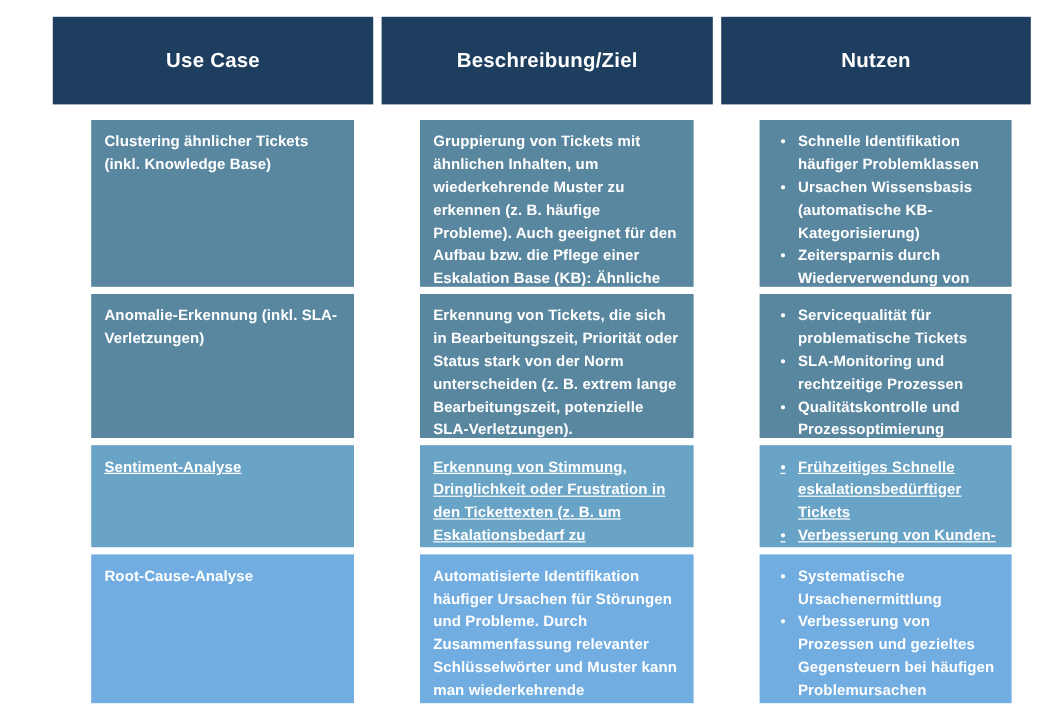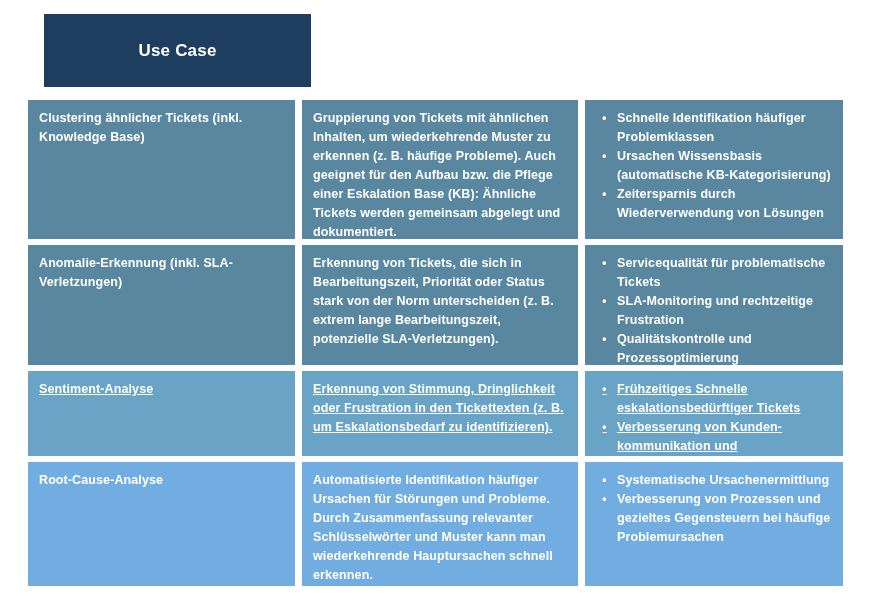--- a/index.html
+++ b/index.html
@@ -35,20 +35,21 @@
   .t-row { display: contents; }
   .cell {
     box-sizing: border-box;
     color: var(--text, #ffffff);
     font-size: 12.5px;
     font-weight: bold;
     line-height: 19px;
     padding: 9px 12px 8px 11px;
     overflow: hidden;
     letter-spacing: 0.1px;
+    margin-left: 48px;
   }
   .row-0 .cell, .row-1 .cell { background: var(--row-teal-bg, #5a87a0); }
   .row-2 .cell { background: var(--row-medium-bg, #69a3c5); text-decoration: underline; }
   .row-3 .cell { background: var(--row-light-bg, #71ade1); }
   ul.benefits { margin: 0; padding: 0 0 0 4px; list-style: none; }
   ul.benefits li { display: flex; }
   .dot {
     flex: 0 0 auto;
     width: 9px; margin-right: 8px;
     text-align: center;
@@ -56,20 +57,22 @@
   }
   .benefit-text { flex: 1 1 auto; }
 </style>
 </head>
 <body>
 
 <div class="canvas">
 
   <div class="header-grid">
     <div class="header-cell">Use Case</div>
+    <div class="header-cell">Beschreibung/Ziel</div>
+    <div class="header-cell">Nutzen</div>
   </div>
 
   <div class="body-grid">
 
     <div class="t-row row-0">
       <div class="cell">Clustering ähnlicher Tickets (inkl. Knowledge Base)</div>
       <div class="cell">Gruppierung von Tickets mit ähnlichen Inhalten, um wiederkehrende Muster zu erkennen (z. B. häufige Probleme). Auch geeignet für den Aufbau bzw. die Pflege einer Eskalation Base (KB): Ähnliche Tickets werden gemeinsam abgelegt und dokumentiert.</div>
       <div class="cell">
         <ul class="benefits">
           <li>
@@ -92,21 +95,21 @@
       <div class="cell">Anomalie-Erkennung (inkl. SLA-Verletzungen)</div>
       <div class="cell">Erkennung von Tickets, die sich in Bearbeitungszeit, Priorität oder Status stark von der Norm unterscheiden (z. B. extrem lange Bearbeitungszeit, potenzielle SLA-Verletzungen).</div>
       <div class="cell">
         <ul class="benefits">
           <li>
               <span class="dot">•</span>
               <span class="benefit-text">Servicequalität für problematische Tickets</span>
             </li>
           <li>
               <span class="dot">•</span>
-              <span class="benefit-text">SLA-Monitoring und rechtzeitige Frustration</span>
+              <span class="benefit-text">SLA-Monitoring und rechtzeitige Prozessen</span>
             </li>
           <li>
               <span class="dot">•</span>
               <span class="benefit-text">Qualitätskontrolle und Prozessoptimierung</span>
             </li>
         </ul>
       </div>
     </div>
 
     <div class="t-row row-2">
@@ -130,20 +133,20 @@
       <div class="cell">Root-Cause-Analyse</div>
       <div class="cell">Automatisierte Identifikation häufiger Ursachen für Störungen und Probleme. Durch Zusammenfassung relevanter Schlüsselwörter und Muster kann man wiederkehrende Hauptursachen schnell erkennen.</div>
       <div class="cell">
         <ul class="benefits">
           <li>
               <span class="dot">•</span>
               <span class="benefit-text">Systematische Ursachenermittlung</span>
             </li>
           <li>
               <span class="dot">•</span>
-              <span class="benefit-text">Verbesserung von Prozessen und gezieltes Gegensteuern bei häufige Problemursachen</span>
+              <span class="benefit-text">Verbesserung von Prozessen und gezieltes Gegensteuern bei häufigen Problemursachen</span>
             </li>
         </ul>
       </div>
     </div>
 
   </div>
 </div>
 
 </body></html>

